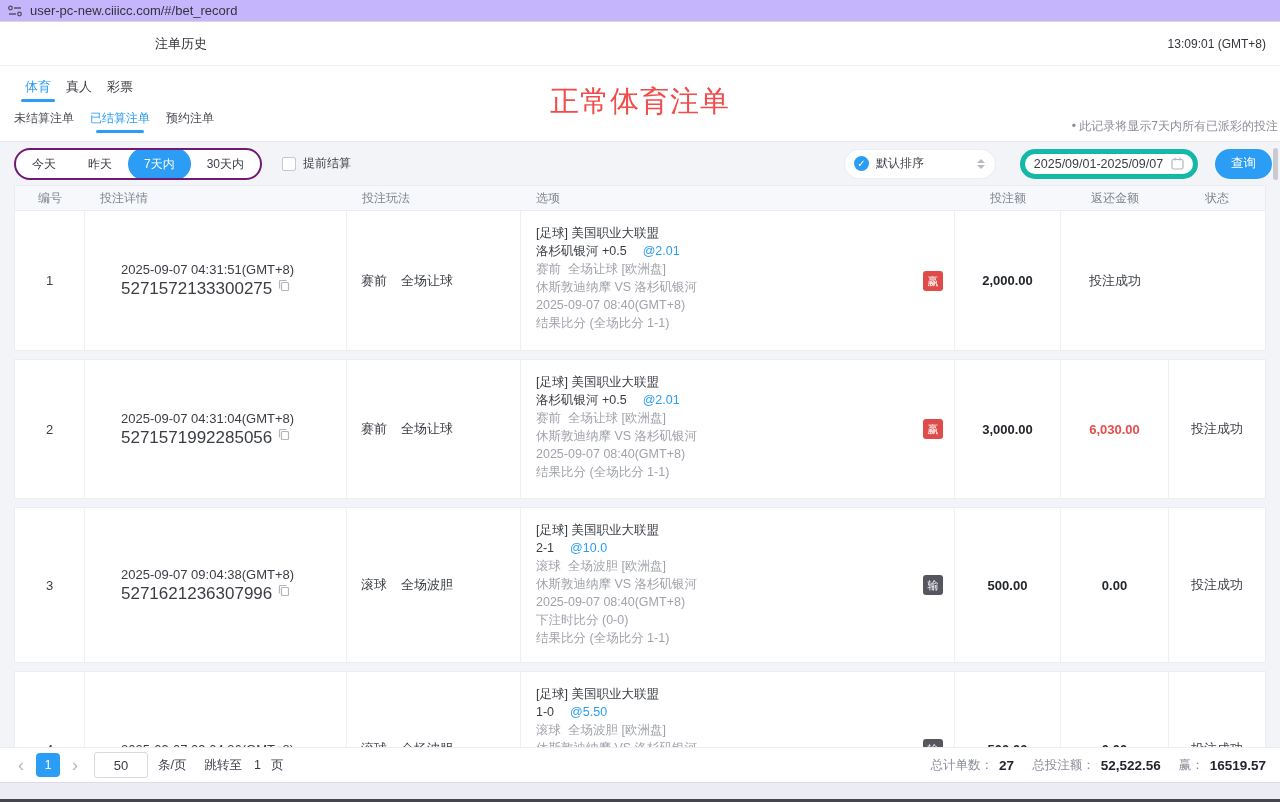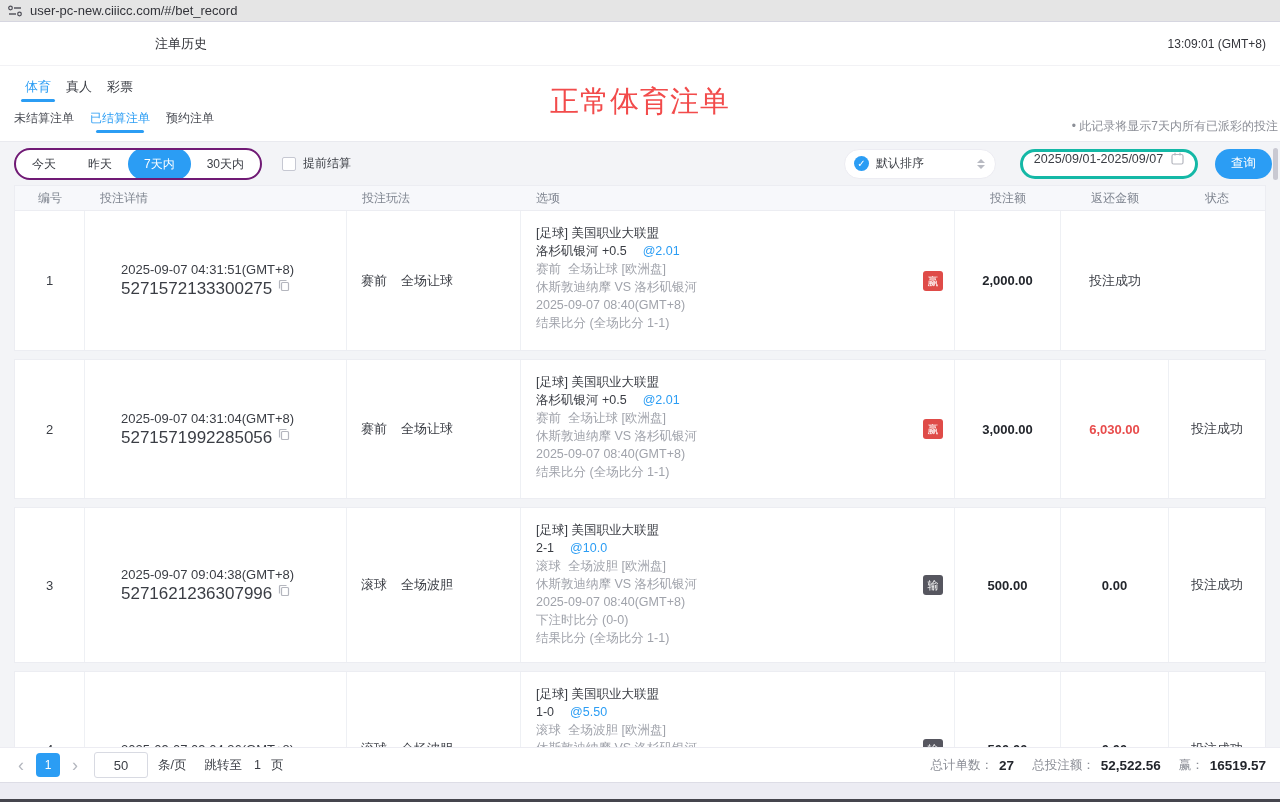--- a/index.html
+++ b/index.html
@@ -1,20 +1,20 @@
 <!DOCTYPE html>
 <html><head>
 <meta charset="utf-8">
 <style>
   * { margin:0; padding:0; box-sizing:border-box; }
   html,body { width:1280px; height:802px; overflow:hidden; background:#fff;
     font-family:"Liberation Sans","DejaVu Sans",sans-serif; }
 
   
-  .urlbar { height:22px; background:#e5e5e5; border-bottom:1px solid #d6d6e0;
+  .urlbar { height:22px; background:#c4b5fd; border-bottom:1px solid #d6d6e0;
     display:flex; align-items:center; padding:0 8px; gap:8px; }
   .urlbar .url { font-size:13px; color:#33343a; }
 
   
   .pagehead { height:44px; background:#fff; display:flex; align-items:center;
     border-bottom:1px solid #f2f2f5; position:relative; }
   .pagehead .title { position:absolute; left:155px; font-size:13px; color:#33343a; }
   .pagehead .time { position:absolute; right:14px; font-size:12px; color:#33343a; }
 
   
@@ -47,22 +47,22 @@
   .rightctrls { position:absolute; right:8px; display:flex; align-items:center; }
   .sortsel { width:152px; height:30px; background:#fff; border:1px solid #ececf2; border-radius:15px;
     display:flex; align-items:center; padding:0 10px 0 9px; gap:7px; }
   .checkcircle { width:15px; height:15px; border-radius:50%; background:#2b9df4; color:#fff;
     font-size:10px; line-height:15px; text-align:center; flex:0 0 auto; }
   .sortsel .sel-label { font-size:12px; color:#3a3d44; flex:1; }
   .caret { display:flex; flex-direction:column; gap:2px; align-items:center; }
   .caret i { width:0; height:0; border-left:4px solid transparent; border-right:4px solid transparent; display:block; }
   .caret .up { border-bottom:4px solid #b8bac2; }
   .caret .dn { border-top:4px solid #b8bac2; }
-  .datepick { width:178px; height:30px; background:#fff; border:3px solid #14b8a6; border-radius:15px;
-    display:flex; justify-content:center; gap:8px; margin-left:24px; }
+  .datepick { width:178px; height:30px; background:#fff; border:5px solid #14b8a6; border-radius:15px;
+    display:flex; align-items:center; justify-content:center; gap:8px; margin-left:24px; }
   .datepick .dateval { font-size:12.5px; color:#3a3d44; }
   .querybtn { height:30px; min-width:56px; padding:0 16px; margin-left:17px; background:#2b9df4;
     border:none; border-radius:15px; color:#fff; font-size:12.5px; cursor:pointer; }
   .scrollthumb { position:absolute; right:2px; top:6px; width:5px; height:32px;
     background:#c9c9d2; border-radius:3px; }
 
   
   .tablewrap { height:562px; background:#f3f4f7; overflow:hidden; padding:0 14px; }
   .t-head, .t-row { display:grid; grid-template-columns:70px 262px 174px 434px 106px 108px auto; }
   .t-head { height:26px; background:#f7f8fb; border:1px solid #ecedf2; align-items:center; }

